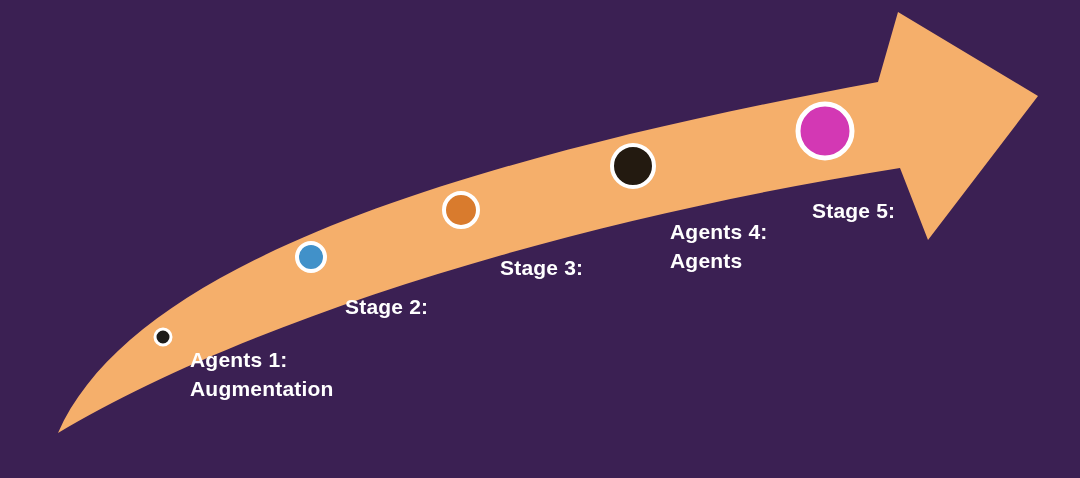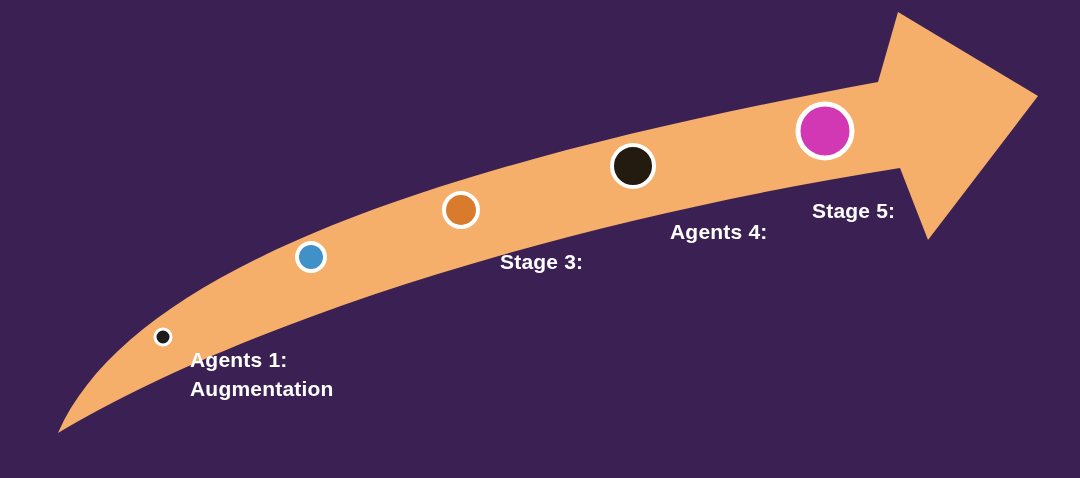--- a/index.html
+++ b/index.html
@@ -59,27 +59,29 @@
 
     <circle cx="825" cy="131" r="27" stroke="#ffffff" stroke-width="5" fill="#d338b4"></circle>
   </svg>
 
   <div class="stage-label" style="left:190px; top:345px">
     <div>Agents 1:</div>
     <div>Augmentation</div>
   </div>
 
   <div class="stage-label" style="left:345px; top:292px">
+    <div>Stage 2:</div>
   </div>
 
-  <div class="stage-label" style="left:500px; top:247px">
+  <div class="stage-label" style="left:500px; top:253px">
     <div>Stage 3:</div>
   </div>
 
   <div class="stage-label" style="left:670px; top:217px">
     <div>Agents 4:</div>
+    <div>Agents</div>
   </div>
 
   <div class="stage-label" style="left:812px; top:196px">
     <div>Stage 5:</div>
   </div>
 
 </div>
 
 </body></html>

